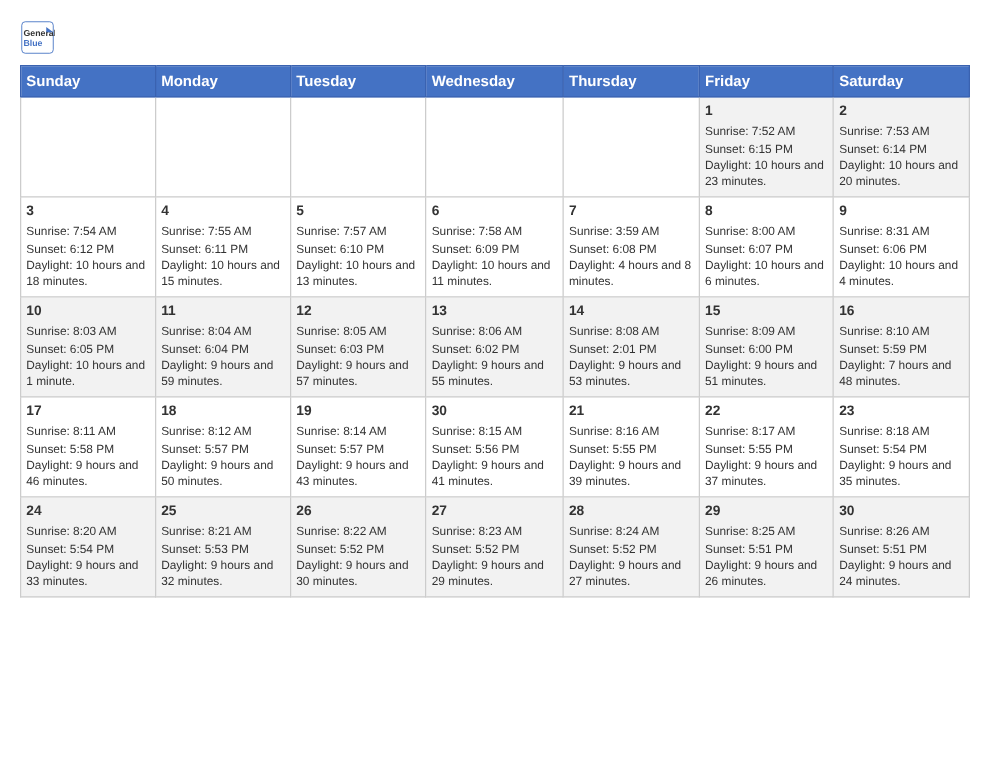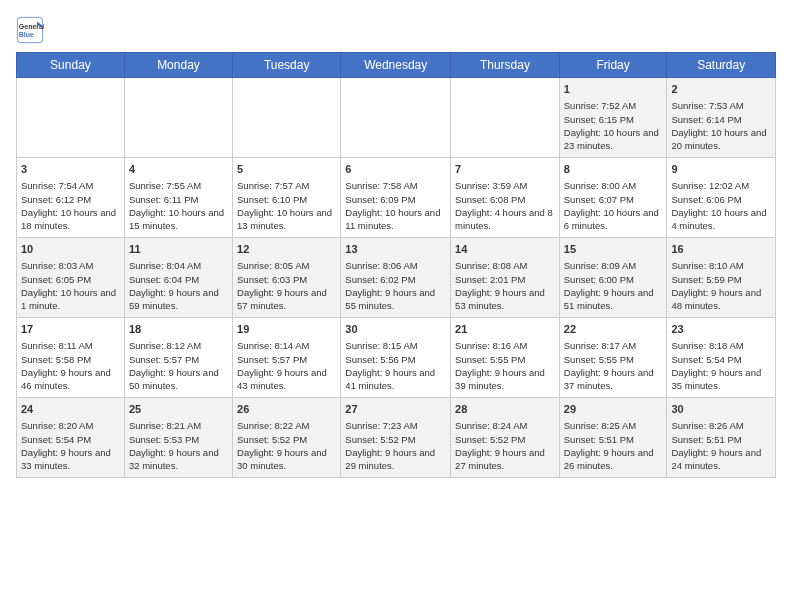--- a/index.html
+++ b/index.html
@@ -46,22 +46,22 @@
     table {
       width: 100%;
       border-collapse: collapse;
       font-size: 10px;
     }
     thead tr th {
       background: #4472C4;
       color: #fff;
       padding: 5px 4px;
       font-size: 12px;
-      font-weight: normal;
-      text-align: center;
+      font-weight: bold;
+      text-align: left;
       border: 1px solid #3a62b0;
       margin-left: 48px;
     }
     tbody tr td {
       border: 1px solid #ccc;
       vertical-align: top;
       padding: 4px;
       height: 80px;
       width: 113px;
       background: #fff;
@@ -168,21 +168,21 @@
           <div>Daylight: 4 hours and 8 minutes.</div>
         </td>
         <td>
           <span class="day-num">8</span>
           <div>Sunrise: 8:00 AM</div>
           <div>Sunset: 6:07 PM</div>
           <div>Daylight: 10 hours and 6 minutes.</div>
         </td>
         <td>
           <span class="day-num">9</span>
-          <div>Sunrise: 12:02 AM</div>
+          <div>Sunrise: 8:31 AM</div>
           <div>Sunset: 6:06 PM</div>
           <div>Daylight: 10 hours and 4 minutes.</div>
         </td>
       </tr>
       <tr>
         <td>
           <span class="day-num">10</span>
           <div>Sunrise: 8:03 AM</div>
           <div>Sunset: 6:05 PM</div>
           <div>Daylight: 10 hours and 1 minute.</div>
@@ -214,21 +214,21 @@
         <td>
           <span class="day-num">15</span>
           <div>Sunrise: 8:09 AM</div>
           <div>Sunset: 6:00 PM</div>
           <div>Daylight: 9 hours and 51 minutes.</div>
         </td>
         <td>
           <span class="day-num">16</span>
           <div>Sunrise: 8:10 AM</div>
           <div>Sunset: 5:59 PM</div>
-          <div>Daylight: 9 hours and 48 minutes.</div>
+          <div>Daylight: 7 hours and 48 minutes.</div>
         </td>
       </tr>
       <tr>
         <td>
           <span class="day-num">17</span>
           <div>Sunrise: 8:11 AM</div>
           <div>Sunset: 5:58 PM</div>
           <div>Daylight: 9 hours and 46 minutes.</div>
         </td>
         <td>
@@ -282,21 +282,21 @@
           <div>Daylight: 9 hours and 32 minutes.</div>
         </td>
         <td>
           <span class="day-num">26</span>
           <div>Sunrise: 8:22 AM</div>
           <div>Sunset: 5:52 PM</div>
           <div>Daylight: 9 hours and 30 minutes.</div>
         </td>
         <td>
           <span class="day-num">27</span>
-          <div>Sunrise: 7:23 AM</div>
+          <div>Sunrise: 8:23 AM</div>
           <div>Sunset: 5:52 PM</div>
           <div>Daylight: 9 hours and 29 minutes.</div>
         </td>
         <td>
           <span class="day-num">28</span>
           <div>Sunrise: 8:24 AM</div>
           <div>Sunset: 5:52 PM</div>
           <div>Daylight: 9 hours and 27 minutes.</div>
         </td>
         <td>

